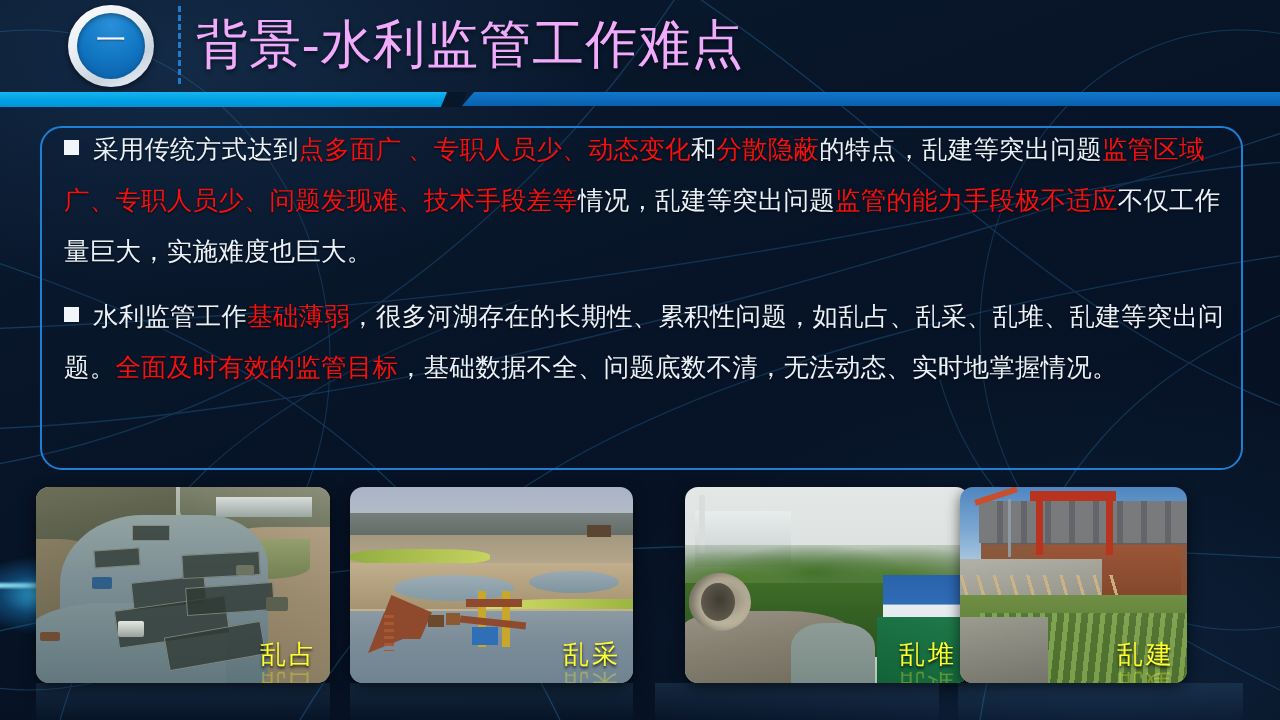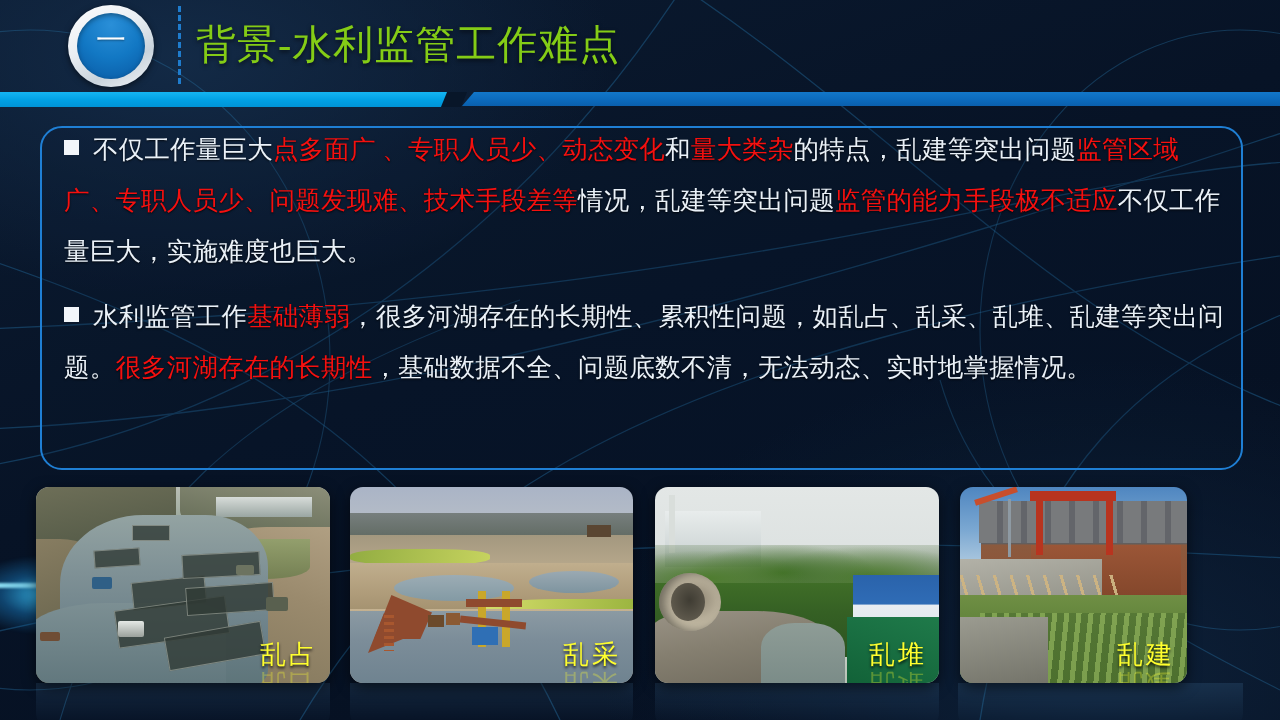--- a/index.html
+++ b/index.html
@@ -50,22 +50,22 @@
     color:#ffffff;font-size:30px;line-height:1;margin-top:12px;
     font-family:"Liberation Serif","DejaVu Serif",serif;
     text-shadow:0 1px 2px rgba(0,0,0,.4);
   }
   .hdr-divider{
     position:absolute;left:178px;top:6px;width:0;height:78px;
     border-left:3px dashed #1f7ccd;
   }
   .hdr-title{
     position:absolute;left:196px;top:10px;
-    font-size:40px;line-height:70px;letter-spacing:1px;
-    color:#84cc16;
+    font-size:52px;line-height:70px;letter-spacing:1px;
+    color:#f0abfc;
     font-family:"Liberation Serif","DejaVu Serif",serif;
     text-shadow:0 2px 4px rgba(0,0,0,.6);
     white-space:nowrap;
   }
   .hdr-bar{position:absolute;left:0;top:92px;width:1280px;height:15px;}
   .hdr-bar-left{
     position:absolute;left:0;top:0;width:452px;height:15px;
     background:linear-gradient(180deg,#15b5f2 0%,#00a0e4 55%,#0093d6 100%);
   }
   .hdr-bar-left::after{
@@ -157,21 +157,21 @@
   .ph2-pondA{position:absolute;left:44px;top:88px;width:120px;height:26px;background:linear-gradient(180deg,#9cacb4,#839aa4);border-radius:50%;}
   .ph2-pondB{position:absolute;right:14px;top:84px;width:90px;height:22px;background:linear-gradient(180deg,#9aa9b2,#7e949f);border-radius:50%;}
   .ph2-greenB{position:absolute;right:0;top:112px;width:150px;height:18px;background:linear-gradient(270deg,#9bb83c,#d9e46a);border-radius:50% 0 0 40%;opacity:.92;}
   .ph2-bank{position:absolute;left:0;right:0;top:122px;height:52px;background:linear-gradient(180deg,#c5b291 0%,#a89573 48%,#8d7d5e 100%);}
   .ph2-water{position:absolute;left:0;right:0;bottom:0;height:72px;background:linear-gradient(180deg,#8b9aa3 0%,#7c8d99 40%,#6f8390 100%);}
   .ph2-rig{position:absolute;background:#8f4a2e;}
   .ph2-rig2{position:absolute;background:#c9a72a;}
   .ph2-blue{position:absolute;background:#2f6fb5;}
 
   
-  #ph3{left:655px;width:284px;text-align:right;}
+  #ph3{left:685px;width:284px;text-align:right;}
   .ph3-sky{position:absolute;inset:0;background:linear-gradient(180deg,#e3e7e6 0%,#dde2e1 35%,#d3d9d6 60%,#b9c2b6 100%);}
   .ph3-bldg{position:absolute;left:10px;top:24px;width:96px;height:56px;background:linear-gradient(180deg,#e8ecec,#c6cfce);}
   .ph3-tower{position:absolute;left:14px;top:8px;width:6px;height:58px;background:#d9dedb;}
   .ph3-treesB{position:absolute;left:0;right:0;top:58px;height:56px;background:radial-gradient(ellipse 50% 70% at 18% 60%,#4e7c2e 0%,rgba(78,124,46,0) 72%),radial-gradient(ellipse 46% 72% at 45% 50%,#417028 0%,rgba(65,112,40,0) 72%),radial-gradient(ellipse 52% 78% at 76% 58%,#4b7a2d 0%,rgba(75,122,45,0) 72%),linear-gradient(180deg,rgba(60,96,40,.2),rgba(48,82,34,.85));}
   .ph3-trees{position:absolute;left:0;right:0;top:96px;height:74px;background:linear-gradient(180deg,#3f6d27 0%,#356024 40%,#2c5320 100%);}
   .ph3-sign{position:absolute;right:0;top:88px;width:86px;height:58px;background:linear-gradient(180deg,#2a63ab 0%,#2f6cb6 50%,#e8edf2 52%,#dfe6ec 100%);}
   .ph3-net{position:absolute;right:0;bottom:0;width:92px;height:66px;background:linear-gradient(200deg,#1f7a4a,#12built);}
   .ph3-pipe{position:absolute;left:4px;top:86px;width:62px;height:58px;border-radius:50%;background:radial-gradient(ellipse at 60% 45%,#8e8573 0%,#b6ad98 42%,#cdc4ad 70%);box-shadow:inset 6px 0 10px rgba(0,0,0,.45);}
   .ph3-pipe-in{position:absolute;left:12px;top:10px;width:34px;height:38px;border-radius:50%;background:radial-gradient(ellipse at 55% 45%,#3f3c33,#6b6557);}
   .ph3-debris{position:absolute;left:-6px;bottom:0;width:180px;height:72px;background:linear-gradient(170deg,#9a9386 0%,#857f70 45%,#6f6a5d 100%);border-radius:30% 40% 0 0;}
@@ -233,25 +233,25 @@
     <div class="hdr-bar">
       <div class="hdr-bar-left"></div>
       <div class="hdr-bar-right"></div>
       <div class="hdr-bar-slash"></div>
     </div>
   </div>
 
   <div class="content-box">
 
     <div class="para p1">
-      <span class="bullet"></span><span>不仅工作量巨大</span><span class="hl">点多面广 、专职人员少、动态变化</span><span>和</span><span class="hl">量大类杂</span><span>的特点，乱建等突出问题</span><span class="hl">监管区域广、专职人员少、问题发现难、技术手段差等</span><span>情况，乱建等突出问题</span><span class="hl">监管的能力手段极不适应</span><span>不仅工作量巨大，实施难度也巨大。</span>
+      <span class="bullet"></span><span>采用传统方式达到</span><span class="hl">点多面广 、专职人员少、动态变化</span><span>和</span><span class="hl">分散隐蔽</span><span>的特点，乱建等突出问题</span><span class="hl">监管区域广、专职人员少、问题发现难、技术手段差等</span><span>情况，乱建等突出问题</span><span class="hl">监管的能力手段极不适应</span><span>不仅工作量巨大，实施难度也巨大。</span>
     </div>
 
     <div class="para p2">
-      <span class="bullet"></span><span>水利监管工作</span><span class="hl">基础薄弱</span><span>，很多河湖存在的长期性、累积性问题，如乱占、乱采、乱堆、乱建等突出问题。</span><span class="hl">很多河湖存在的长期性</span><span>，基础数据不全、问题底数不清，无法动态、实时地掌握情况。</span>
+      <span class="bullet"></span><span>水利监管工作</span><span class="hl">基础薄弱</span><span>，很多河湖存在的长期性、累积性问题，如乱占、乱采、乱堆、乱建等突出问题。</span><span class="hl">全面及时有效的监管目标</span><span>，基础数据不全、问题底数不清，无法动态、实时地掌握情况。</span>
     </div>
 
   </div>
 
   <div class="photos">
 
     <div class="refl" style="left:36px;width:294px;"></div>
     <div class="refl" style="left:350px;width:283px;"></div>
     <div class="refl" style="left:655px;width:284px;"></div>
     <div class="refl" style="left:958px;width:285px;"></div>

